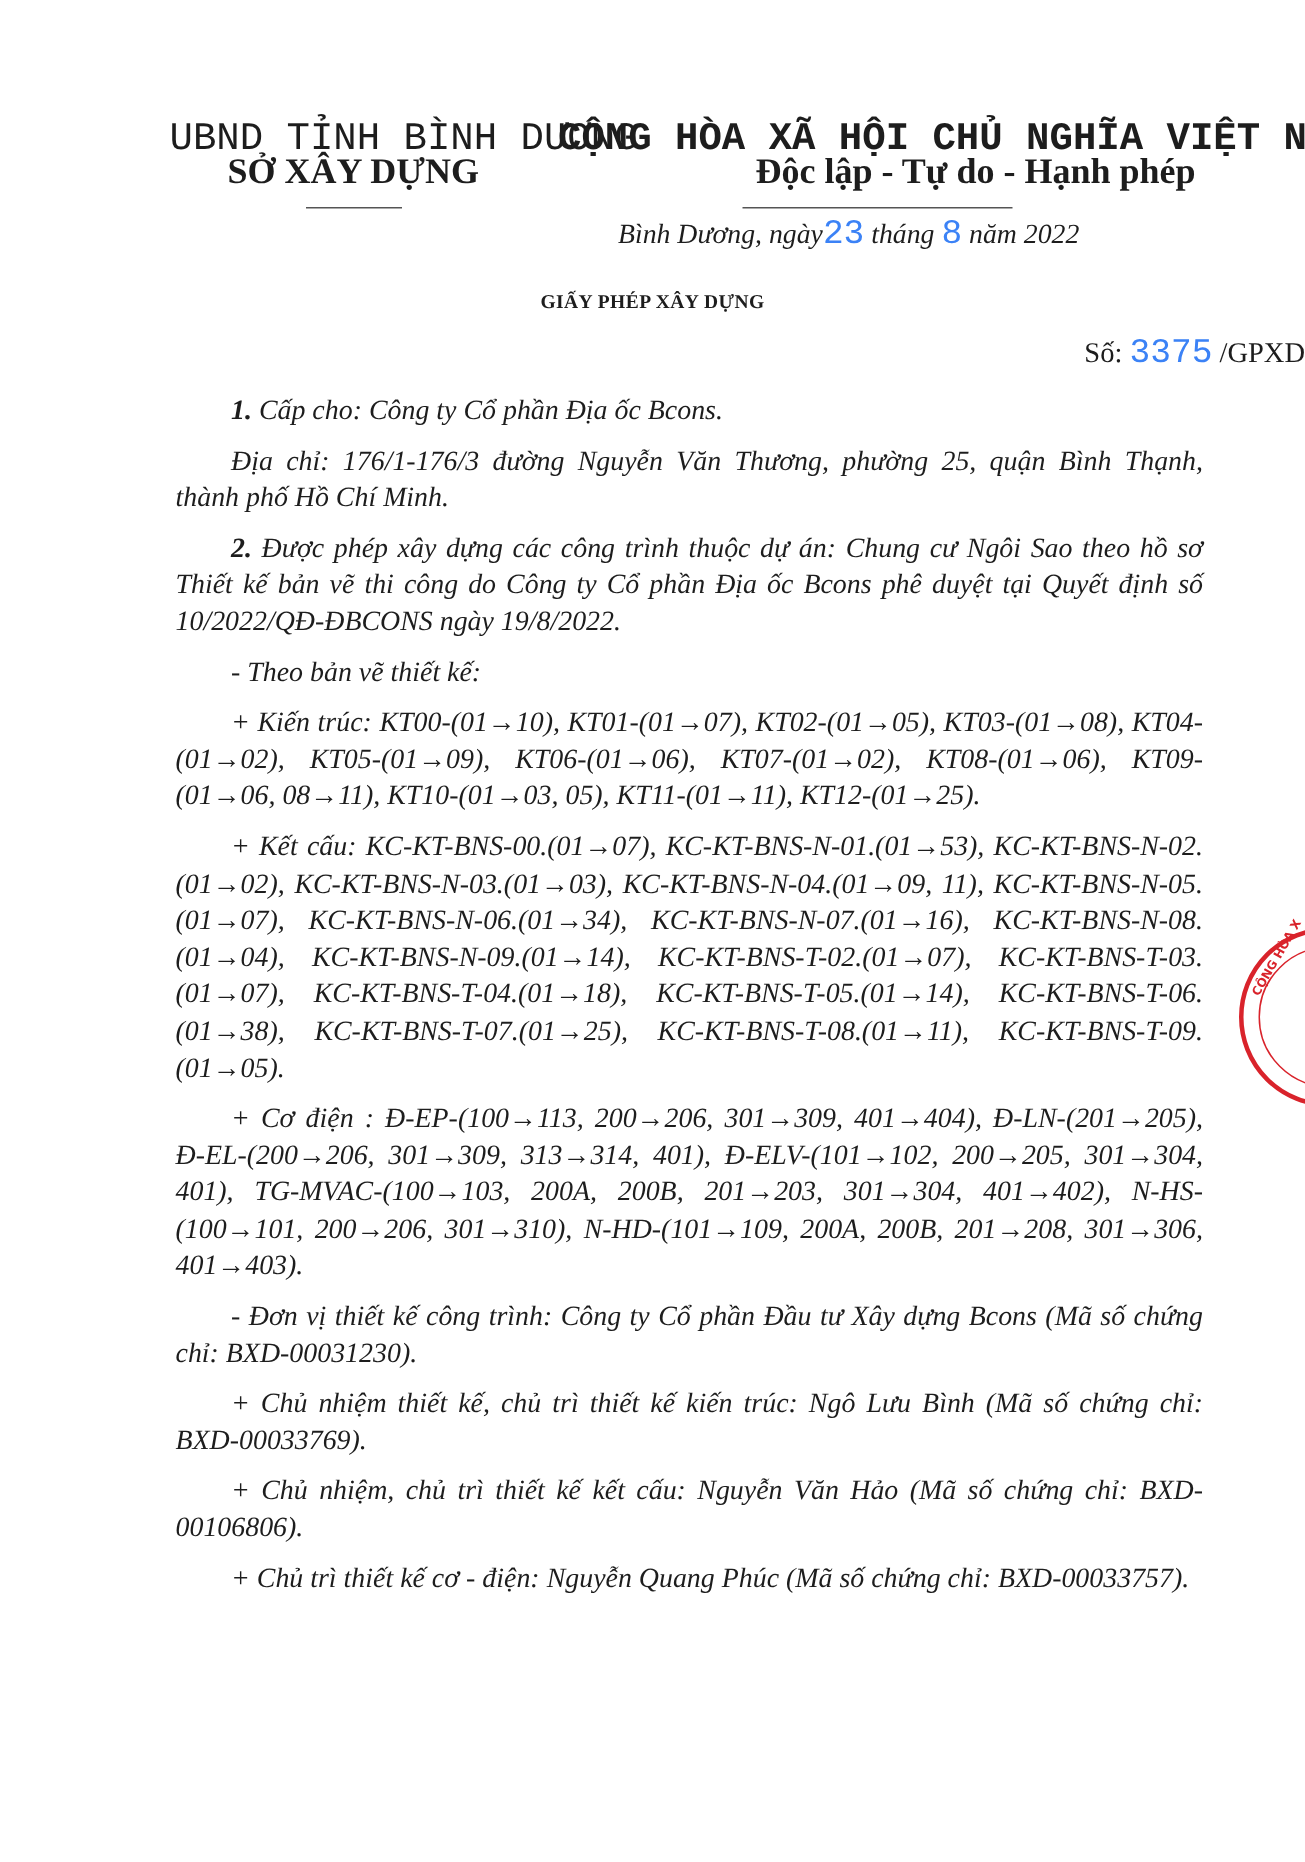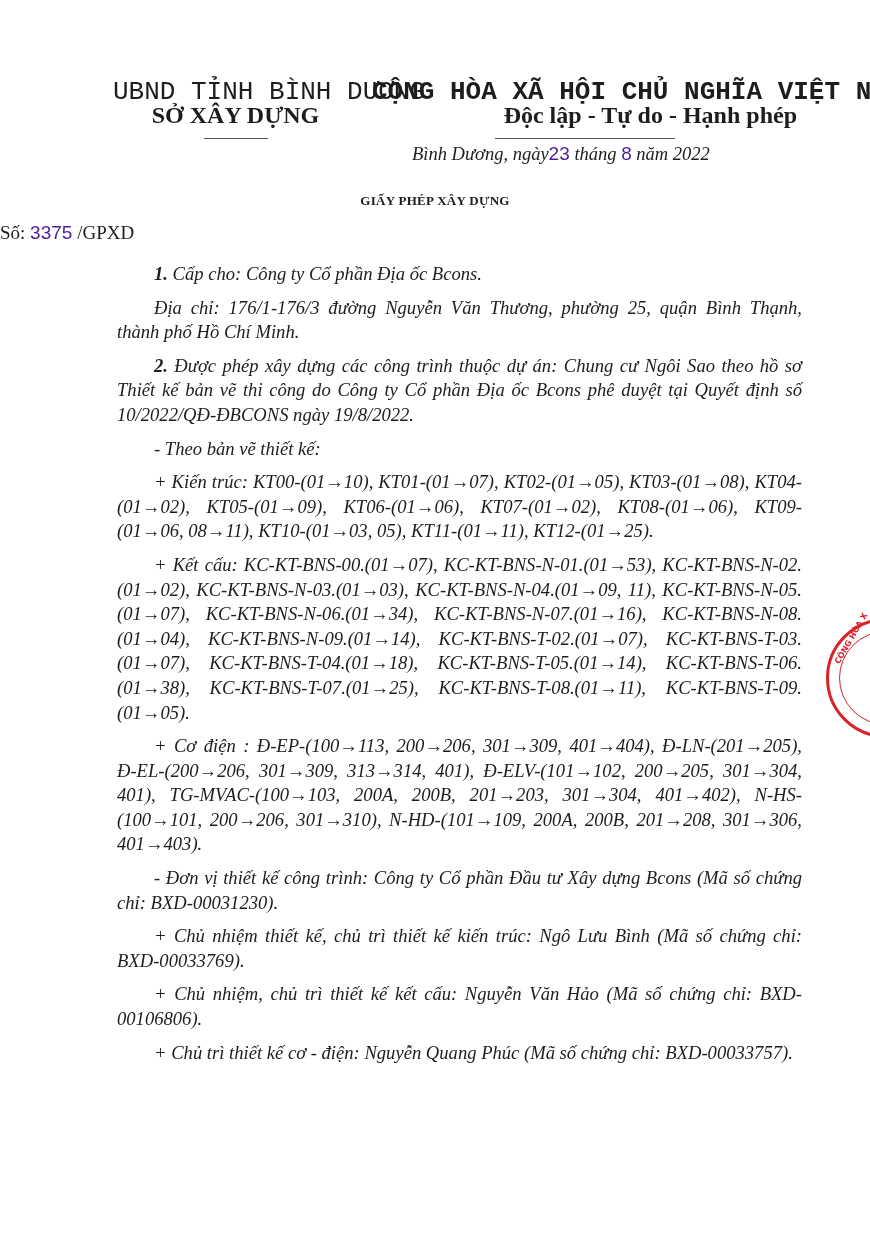--- a/index.html
+++ b/index.html
@@ -12,27 +12,27 @@
     .hdr-right { position: absolute; left: 372px; width: 425px; text-align: right; }
     .hdr-line1 { font-size: 26px; line-height: 24px; white-space: nowrap; font-family: Liberation Mono, monospace; }
     .hdr-line2 { font-size: 24px; line-height: 23px; font-weight: bold; white-space: nowrap; }
     .hdr-right .hdr-line1 { font-weight: bold; }
     .rule { height: 0; border-top: 1px solid #555; margin: 0 auto; }
     .rule-left { width: 64px; margin-top: 11px; }
     .rule-right { width: 180px; margin-top: 11px; }
     .date-line {
       position: absolute; top: 143px; left: 412px; font-size: 18.5px; font-style: italic; white-space: nowrap;
     }
-    .hand { font-family: Liberation Sans, sans-serif; font-style: normal; color: #4c1d95; font-size: 19px; }
+    .hand { font-family: Liberation Mono, monospace; font-style: normal; color: #3b82f6; font-size: 23px; }
     .title {
       position: absolute; top: 193px; left: 0; width: 870px; text-align: center;
       font-size: 13px; font-weight: bold; letter-spacing: 0.3px;
     }
     .number {
-      position: absolute; top: 222px; left: 0; width: 870px; text-align: left; font-size: 19px;
+      position: absolute; top: 222px; left: 0; width: 870px; text-align: right; font-size: 19px;
     }
     .body {
       position: absolute; top: 262px; left: 117px; width: 685px;
       font-size: 18.6px; line-height: 24.6px; text-align: justify;
     }
     .body p { margin: 0 0 9px 0; text-indent: 37px; font-style: italic; }
     .body b { font-weight: bold; }
     .stamp {
       position: absolute; left: 826px; top: 618px; width: 120px; height: 120px;
       border-radius: 50%; border: 3px solid #d9232b; box-sizing: border-box;

